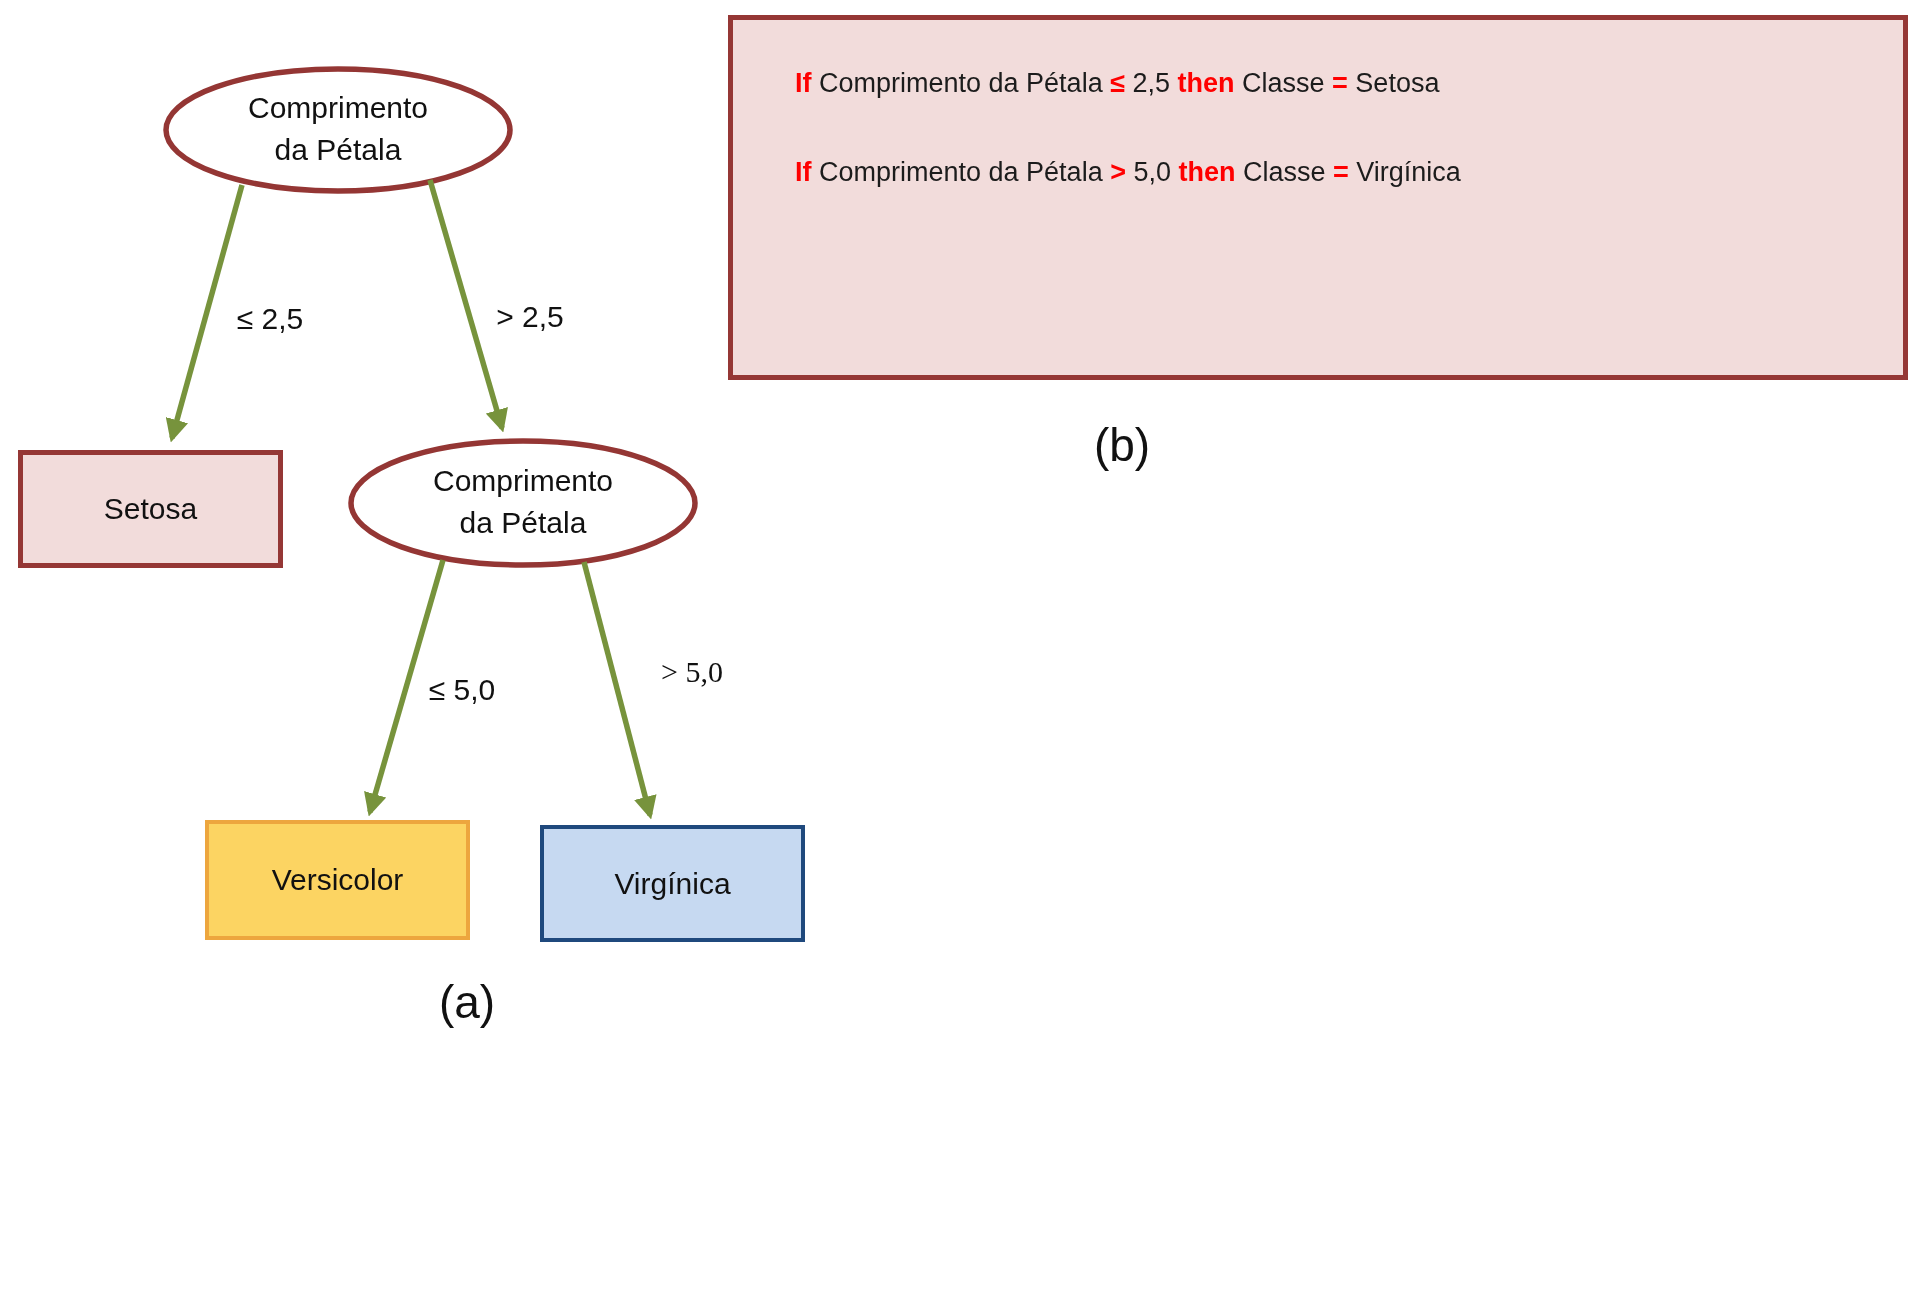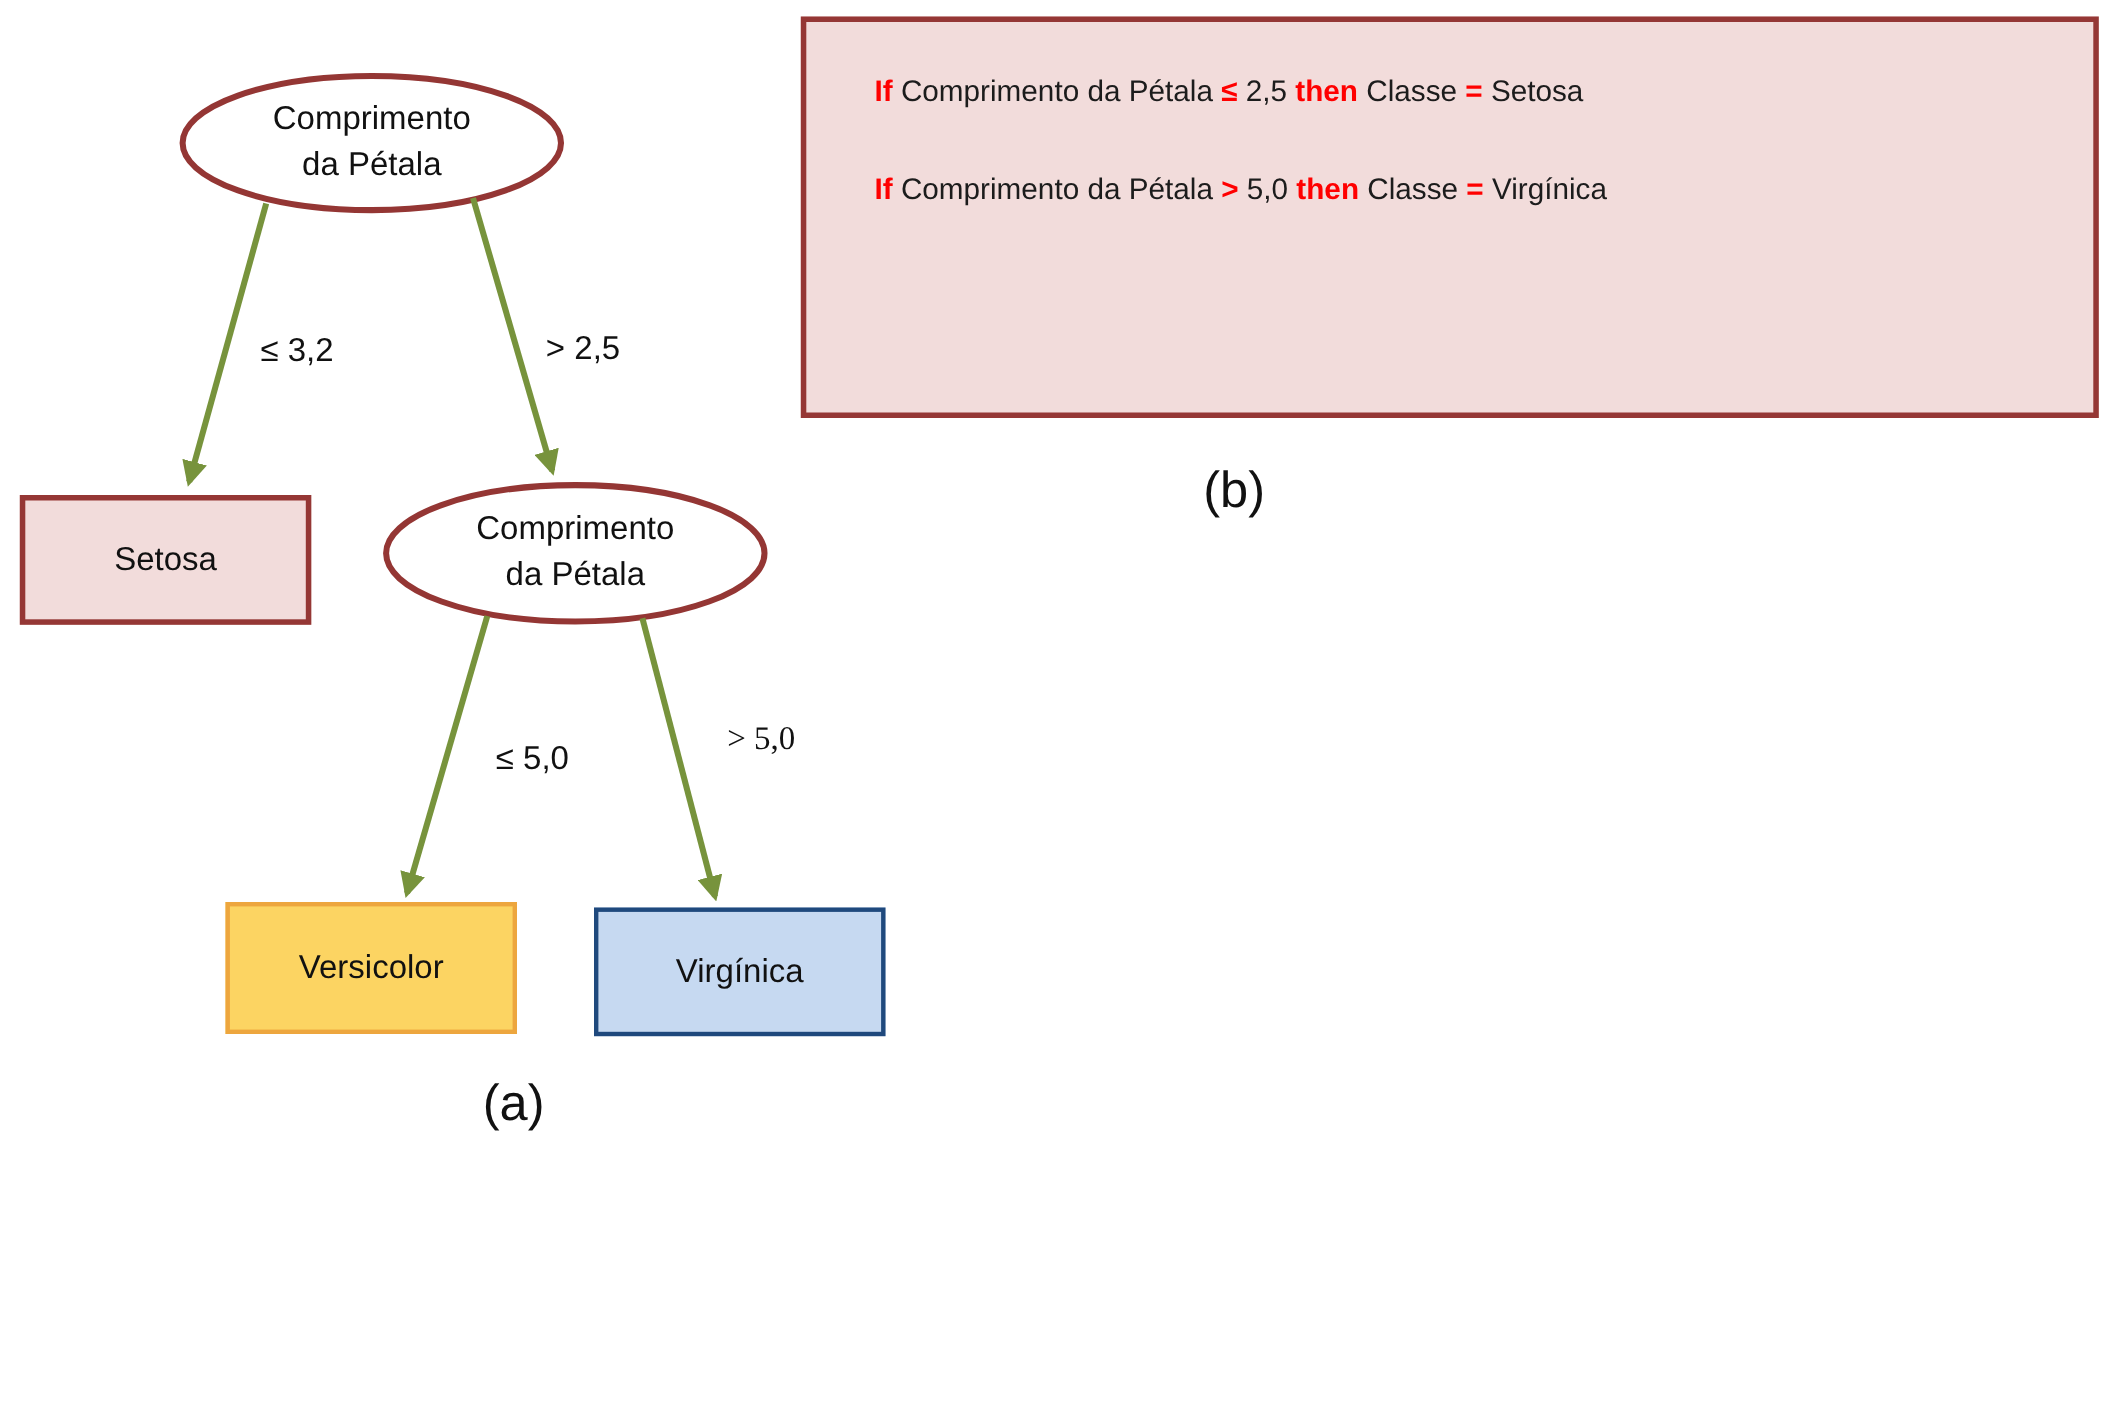--- a/index.html
+++ b/index.html
@@ -6,21 +6,21 @@
   html, body { margin: 0; padding: 0; background: #ffffff; }
   body { font-family: "Liberation Sans", sans-serif; }
   .canvas { position: relative; width: 1932px; height: 1119px; background: #ffffff; overflow: hidden; }
   .tree-svg { position: absolute; left: 0; top: 0; width: 1932px; height: 1293px; }
   .node-label { position: absolute; text-align: center; font-size: 30px; line-height: 42px; color: #111111; }
   .node-label.root { left: 233px; top: 87px; width: 210px; }
   .node-label.internal { left: 418px; top: 460px; width: 210px; }
   .edge-label { position: absolute; width: 150px; text-align: center; font-size: 30px; line-height: 40px; color: #111111; }
   .edge-label.e1 { left: 195px; top: 299px; }
   .edge-label.e2 { left: 455px; top: 297px; }
-  .edge-label.e3 { left: 409px; top: 670px; }
+  .edge-label.e3 { left: 387px; top: 670px; }
   .edge-label.e4 { left: 617px; top: 652px; font-family: Liberation Serif, serif; }
   .leaf { position: absolute; display: flex; align-items: center; justify-content: center; font-size: 30px; color: #111111; }
   .leaf.setosa     { left: 18px;  top: 450px; width: 265px; height: 118px; background: #F2DCDB; border: 5px solid #953735; }
   .leaf.versicolor { left: 205px; top: 820px; width: 265px; height: 120px; background: #FCD462; border: 4px solid #EDA63E; }
   .leaf.virginica  { left: 540px; top: 825px; width: 265px; height: 117px; background: #C6D9F1; border: 4px solid #1F497D; }
   .caption { position: absolute; width: 220px; text-align: center; font-size: 46px; color: #111111; }
   .caption.a { left: 357px; top: 975px; }
   .caption.b { left: 1012px; top: 418px; }
   .rules-box { position: absolute; left: 728px; top: 15px; width: 1180px; height: 365px;
                background: #F2DCDB; border: 5px solid #953735; padding: 40px 62px; }
@@ -50,21 +50,21 @@
 
     <line x1="443" y1="560" x2="370" y2="812" stroke="#77933C" stroke-width="5.5" marker-end="url(#arrow)"></line>
 
     <line x1="584" y1="562" x2="650" y2="815" stroke="#77933C" stroke-width="5.5" marker-end="url(#arrow)"></line>
   </svg>
 
   <div class="node-label root">Comprimento da Pétala</div>
 
   <div class="node-label internal">Comprimento da Pétala</div>
 
-  <div class="edge-label e1">≤ 3,2</div>
+  <div class="edge-label e1">≤ 2,5</div>
   <div class="edge-label e2">&gt; 2,5</div>
   <div class="edge-label e3">≤ 5,0</div>
   <div class="edge-label e4">&gt; 5,0</div>
 
   <div class="leaf setosa">Setosa</div>
   <div class="leaf versicolor">Versicolor</div>
   <div class="leaf virginica">Virgínica</div>
 
   <div class="caption a">(a)</div>
 

